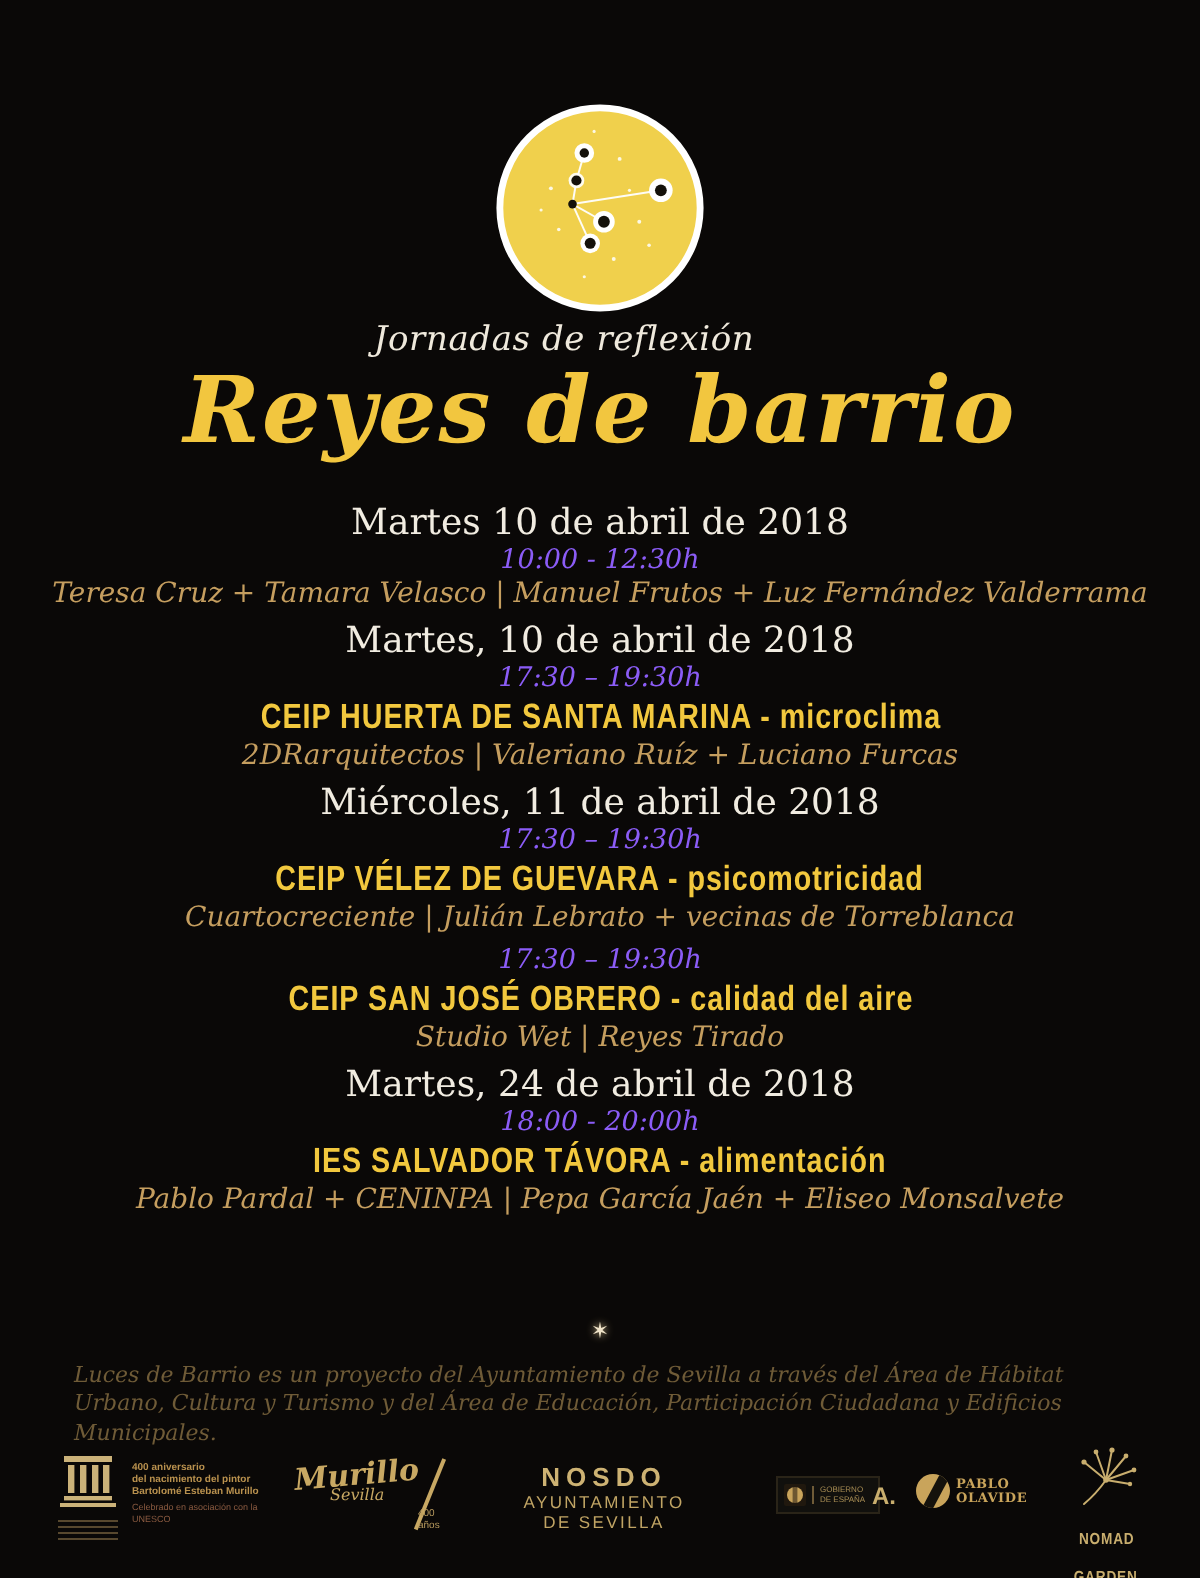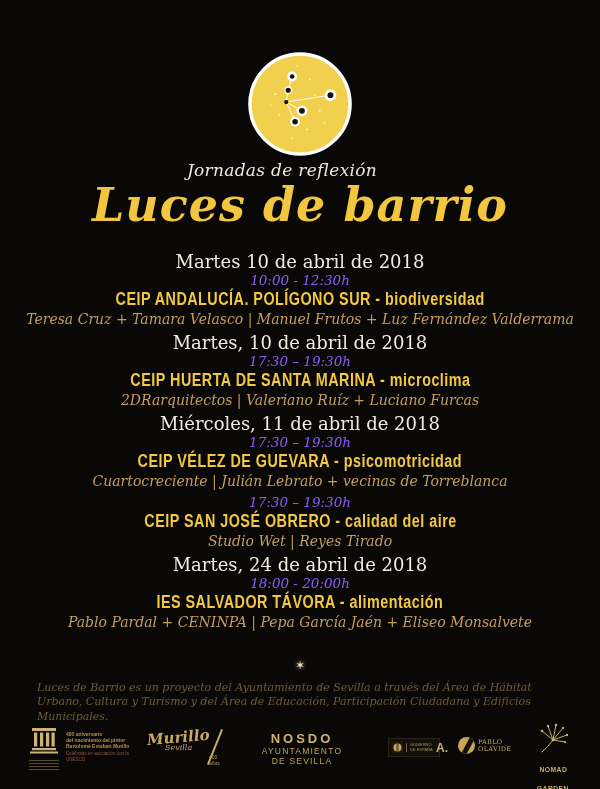--- a/index.html
+++ b/index.html
@@ -67,21 +67,21 @@
   .nosdo-l1,.nosdo-l2{font-size:8.5px;letter-spacing:1.2px;color:#c0a464;line-height:10px;}
 
   .gobierno{left:388px;top:16px;display:flex;align-items:center;gap:3px;background:#11100d;padding:2px 3px;border:.5px solid #2a2418;}
   .gob-text{font-family:"Liberation Sans",sans-serif;font-size:4px;color:#a88d54;width:26px;line-height:4.5px;border-left:.5px solid #6f5b37;padding-left:3px;}
 
   .a-logo{left:436px;top:19px;font-family:"Liberation Sans",sans-serif;font-size:12px;font-weight:700;color:#c9ae6e;}
 
   .olavide{left:458px;top:15px;display:flex;align-items:center;gap:3px;}
   .olavide-seal{width:17px;height:17px;border-radius:50%;background:#c9a45b;position:relative;overflow:hidden;}
   .olavide-seal::after{content:"";position:absolute;left:7px;top:-2px;width:5px;height:24px;background:#15120c;transform:rotate(28deg);}
-  .olavide-text{font-size:6.5px;font-weight:400;color:#c9a45b;line-height:6.5px;letter-spacing:.3px;}
+  .olavide-text{font-size:6.5px;font-weight:700;color:#c9a45b;line-height:6.5px;letter-spacing:.3px;}
 
   .nomad{left:527px;top:1px;width:52px;text-align:center;}
   .nomad-text{font-family:"Liberation Sans",sans-serif;font-size:8px;font-weight:700;letter-spacing:.5px;line-height:8px;color:#c9ae6e;display:inline-block;transform:scaleX(.85);}
 </style>
 </head>
 <body>
 
 <div class="poster">
 
   <div class="moon-wrap">
@@ -119,28 +119,27 @@
           <circle cx="52" cy="16" r=".8"></circle>
         <circle cx="80" cy="74" r=".9"></circle>
           <circle cx="25" cy="56" r=".8"></circle>
           <circle cx="70" cy="46" r=".8"></circle>
         <circle cx="47" cy="90" r=".8"></circle>
       </g>
     </svg>
   </div>
 
   <div class="subtitle">Jornadas de reflexión</div>
-  <div class="title">Luces de barrio</div>
+  <div class="title">Reyes de barrio</div>
 
   <div class="events">
 
     <div class="event">
       <div class="ev-date">Martes 10 de abril de 2018</div>
       <div class="ev-time">10:00 - 12:30h</div>
-      <div class="ev-venue"><span class="condensed">CEIP ANDALUCÍA. POLÍGONO SUR - biodiversidad</span></div>
       <div class="ev-people">Teresa Cruz + Tamara Velasco | Manuel Frutos + Luz Fernández Valderrama</div>
     </div>
 
     <div class="event">
       <div class="ev-date">Martes, 10 de abril de 2018</div>
       <div class="ev-time">17:30 – 19:30h</div>
       <div class="ev-venue"><span class="condensed">CEIP HUERTA DE SANTA MARINA - microclima</span></div>
       <div class="ev-people">2DRarquitectos | Valeriano Ruíz + Luciano Furcas</div>
     </div>
 

